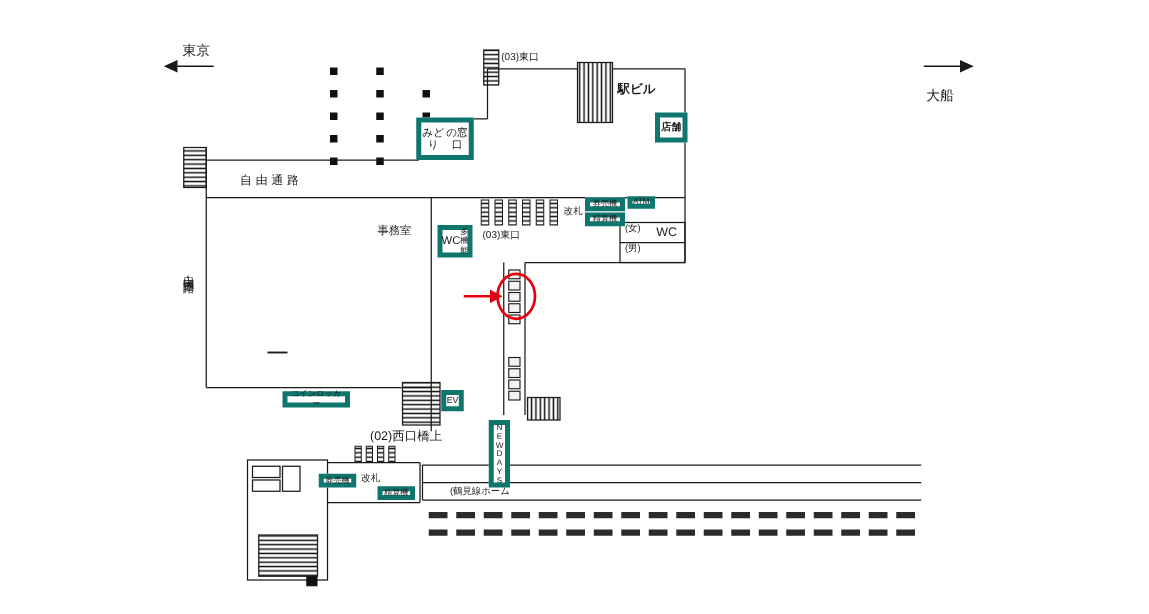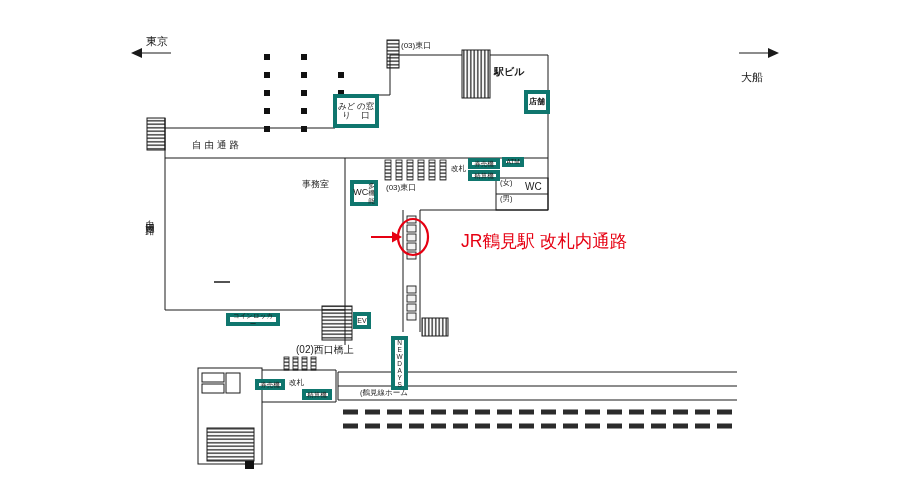--- a/index.html
+++ b/index.html
@@ -211,15 +211,14 @@
   <div class="box" style="left:255px; top:379px; width:30px; height:11px; font-size:6.5px;">
     <span>券売機</span>
   </div>
   <div class="lbl" style="left:289px; top:379px; font-size:7.5px;">改札</div>
   <div class="box" style="left:302px; top:389px; width:30px; height:11px; font-size:6.5px;">
     <span>精算機</span>
   </div>
 
   <div class="lbl" style="left:360px; top:389px; font-size:7.5px;">(鶴見線ホーム</div>
 
-  <div class="annotation" style="left:461px; top:229px;">JR鶴見駅 改札内通路</div>
 
 </div>
 
 </body></html>

